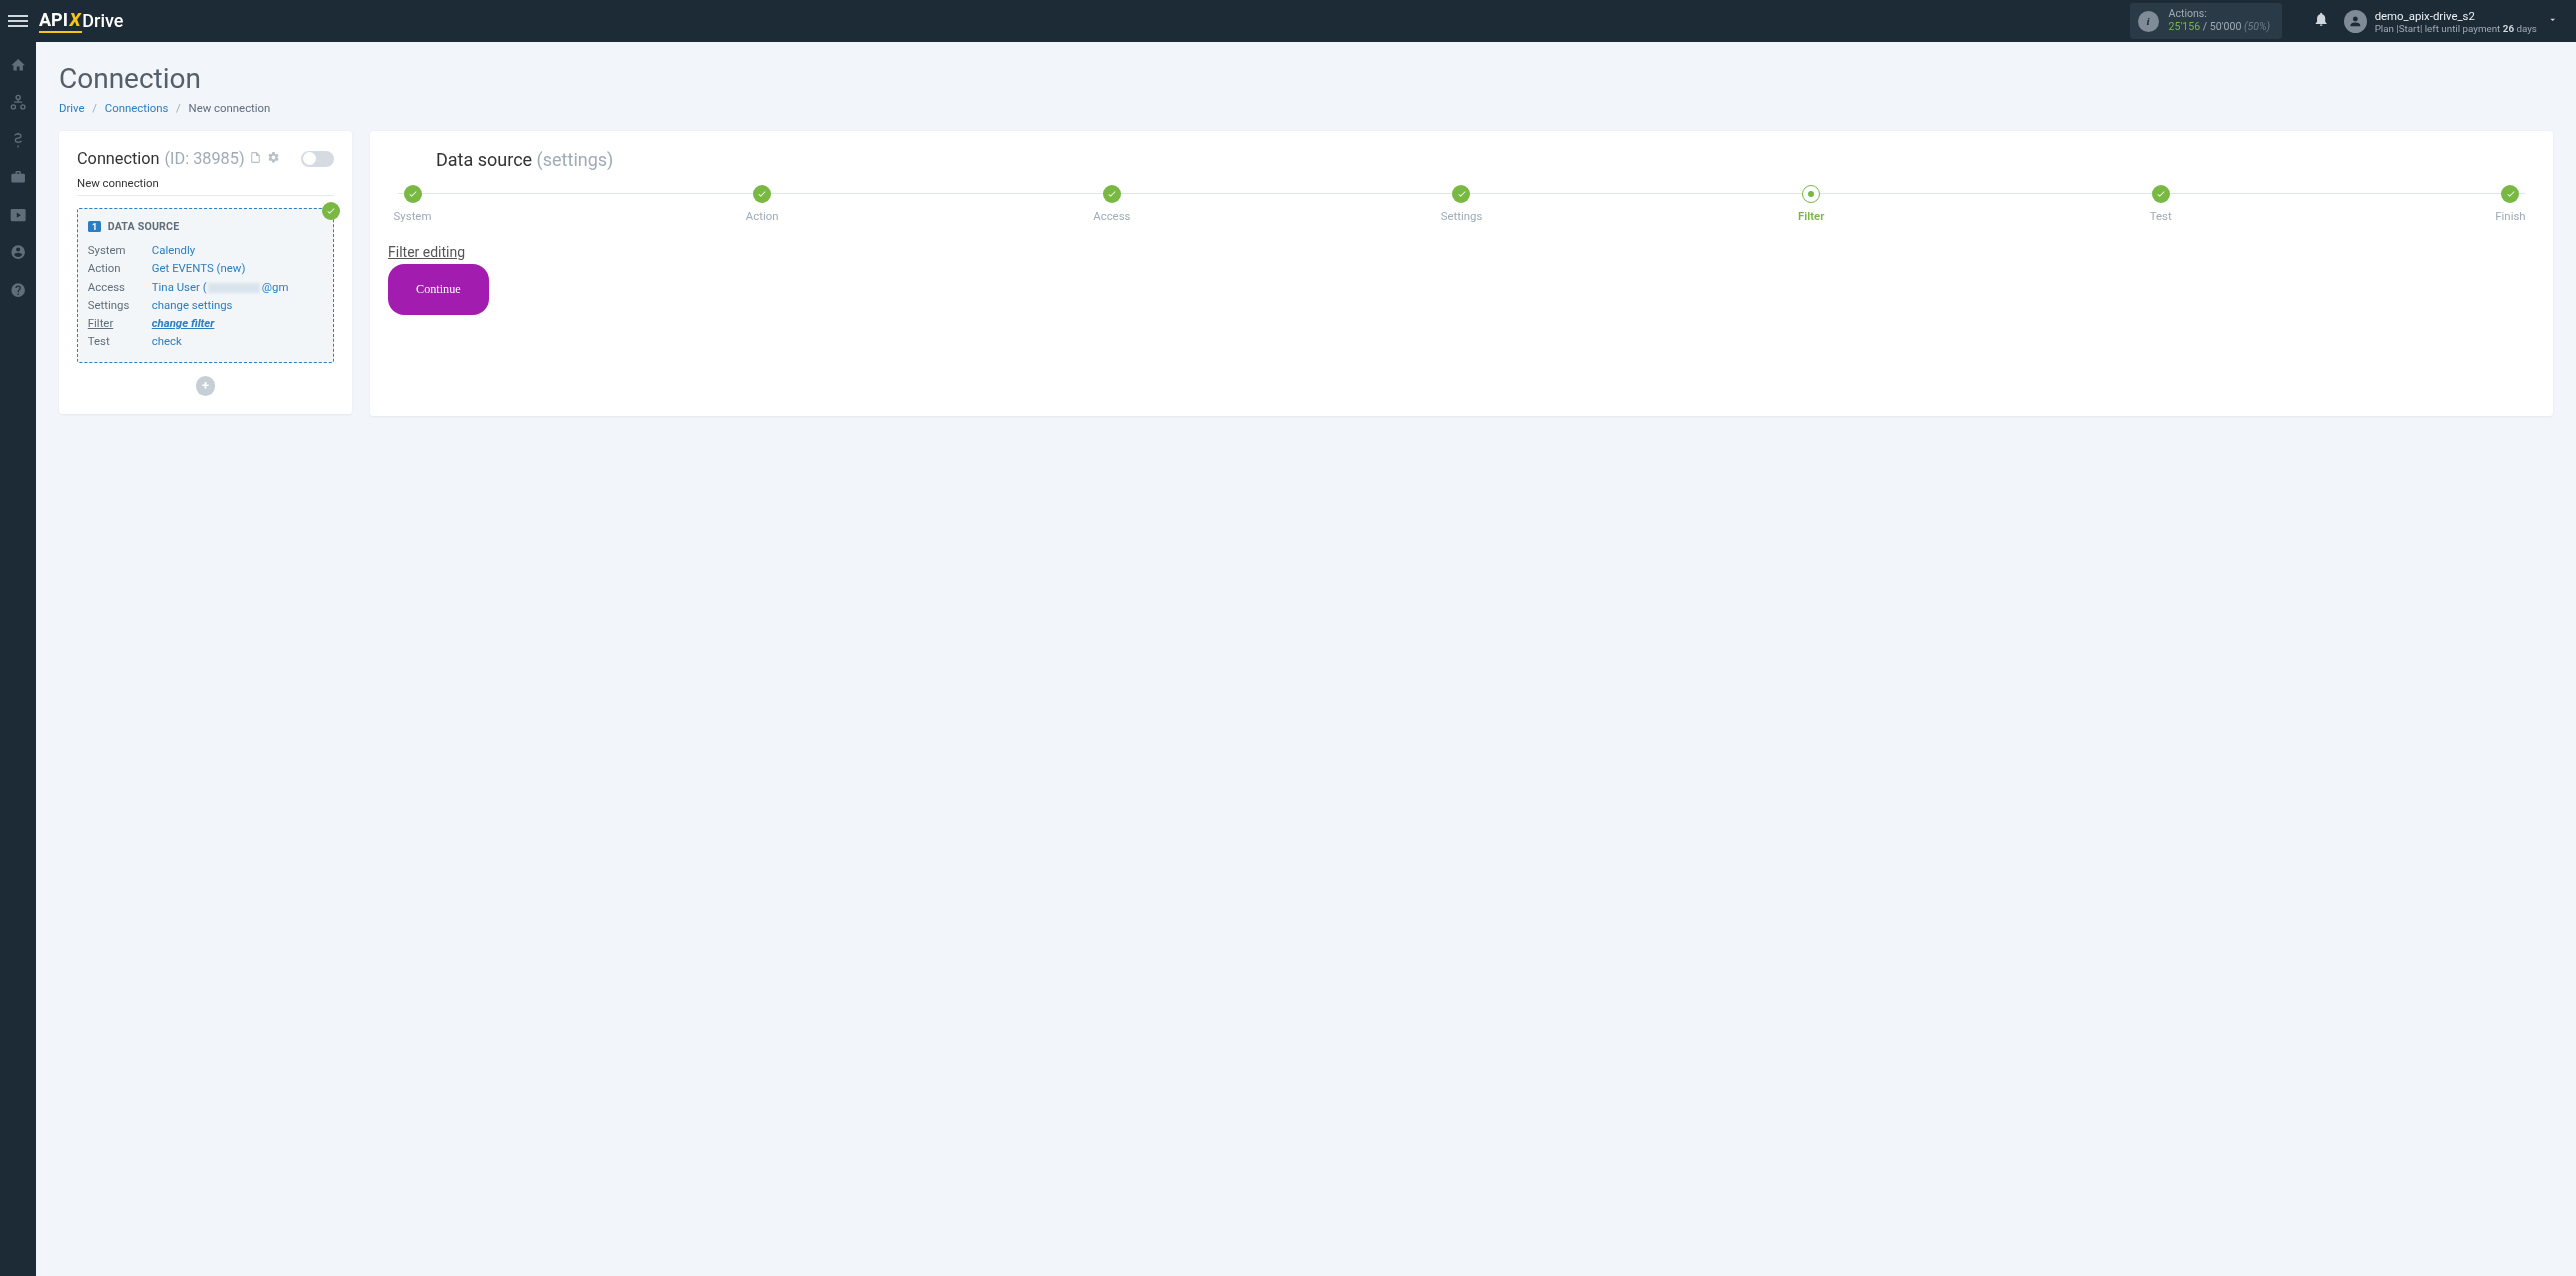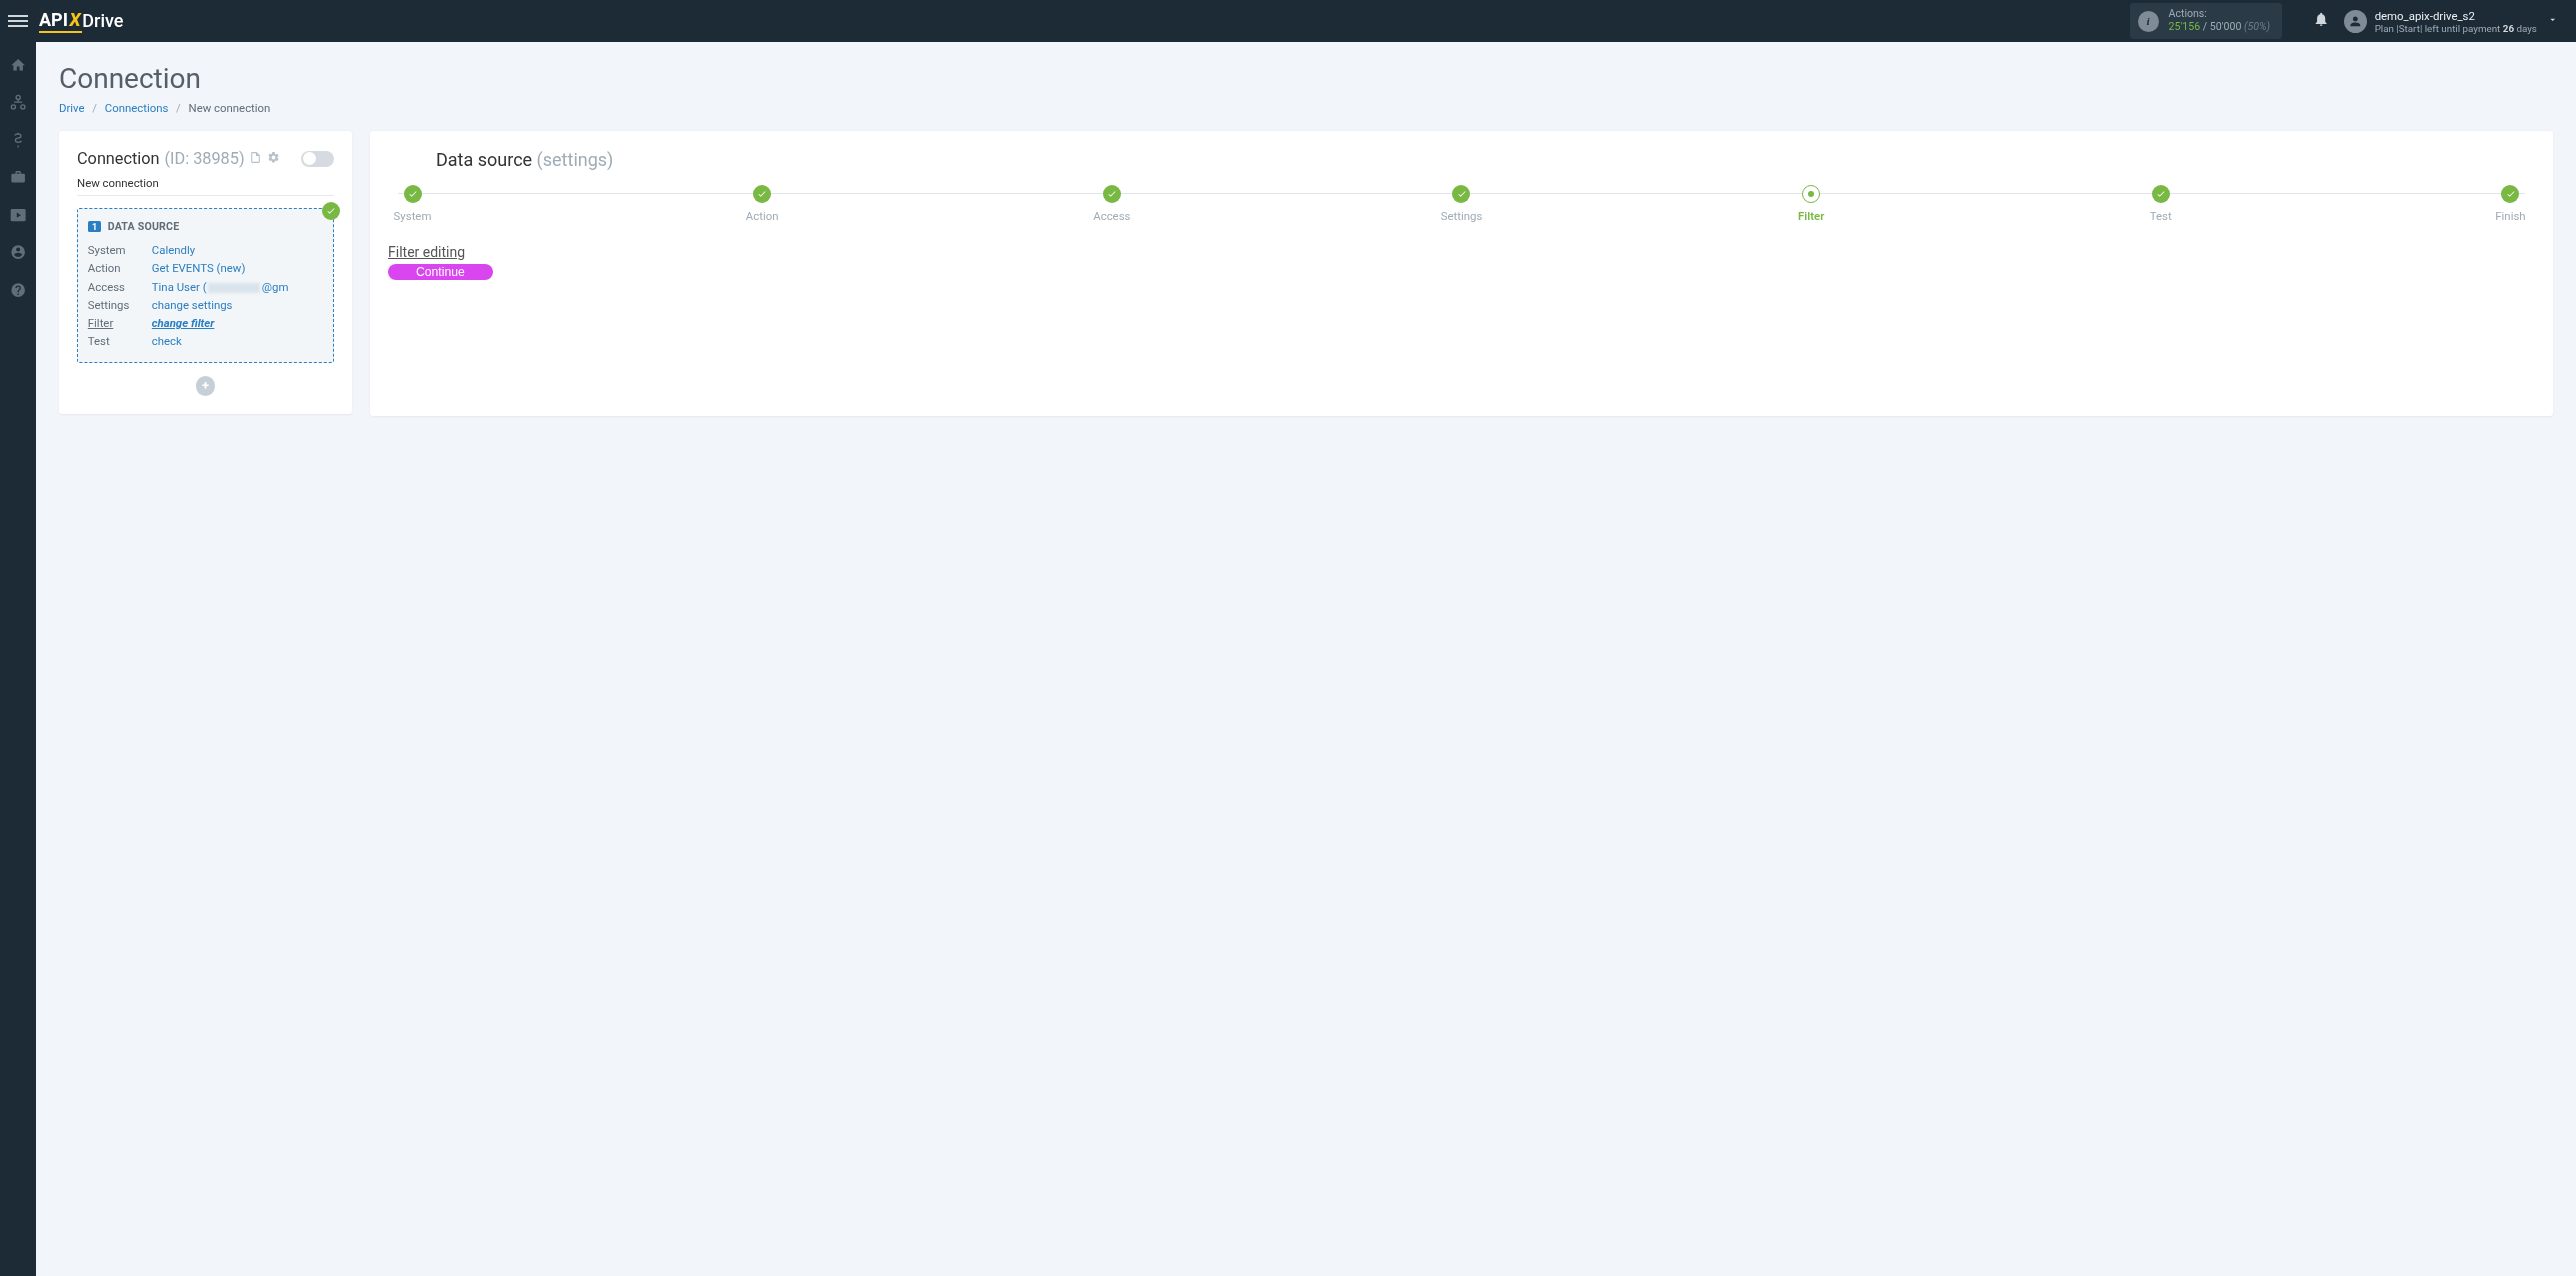--- a/index.html
+++ b/index.html
@@ -138,22 +138,22 @@
 .step-dot.current::after {
   content: ''; width: 6.5px; height: 6.5px; background: #78b843; border-radius: 50%;
 }
 .step-label { margin-top: 6.5px; font-size: 11.4px; color: #9fabb5; }
 .step.current .step-label { color: #78b843; font-weight: 600; }
 .filter-heading { font-size: 14px; color: #555; text-decoration: underline; margin-bottom: 3.3px; }
 .filter-desc { font-size: 11.4px; color: #333; margin-bottom: 14.7px; }
 .filter-desc .addlink { color: #2b7ec1; cursor: pointer; }
 .filter-desc .plus { color: #2b7ec1; font-weight: 700; }
 .continue-btn {
-  background: #d946ef; color: #fff; border: none; border-radius: 16.3px;
-  padding: 1px 28px; font-size: 12.2px; cursor: pointer;
+  background: #a21caf; color: #fff; border: none; border-radius: 16.3px;
+  padding: 18px 28px; font-size: 12.2px; cursor: pointer; font-family: Liberation Serif, serif;
 }
 </style>
 </head>
 <body>
 
 <div class="topbar">
   <div class="hamburger">
     <span></span>
       <span></span>
       <span></span>

